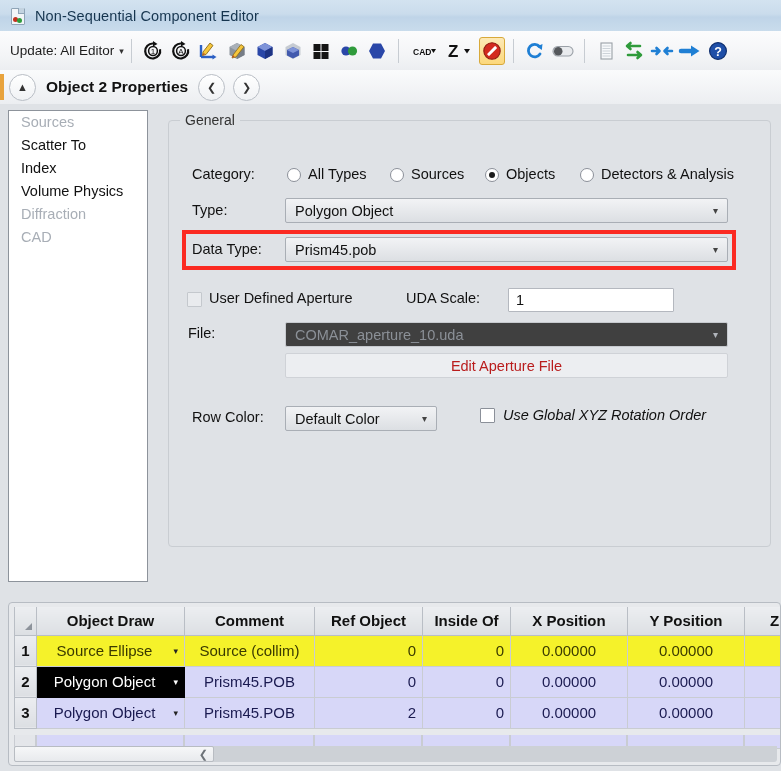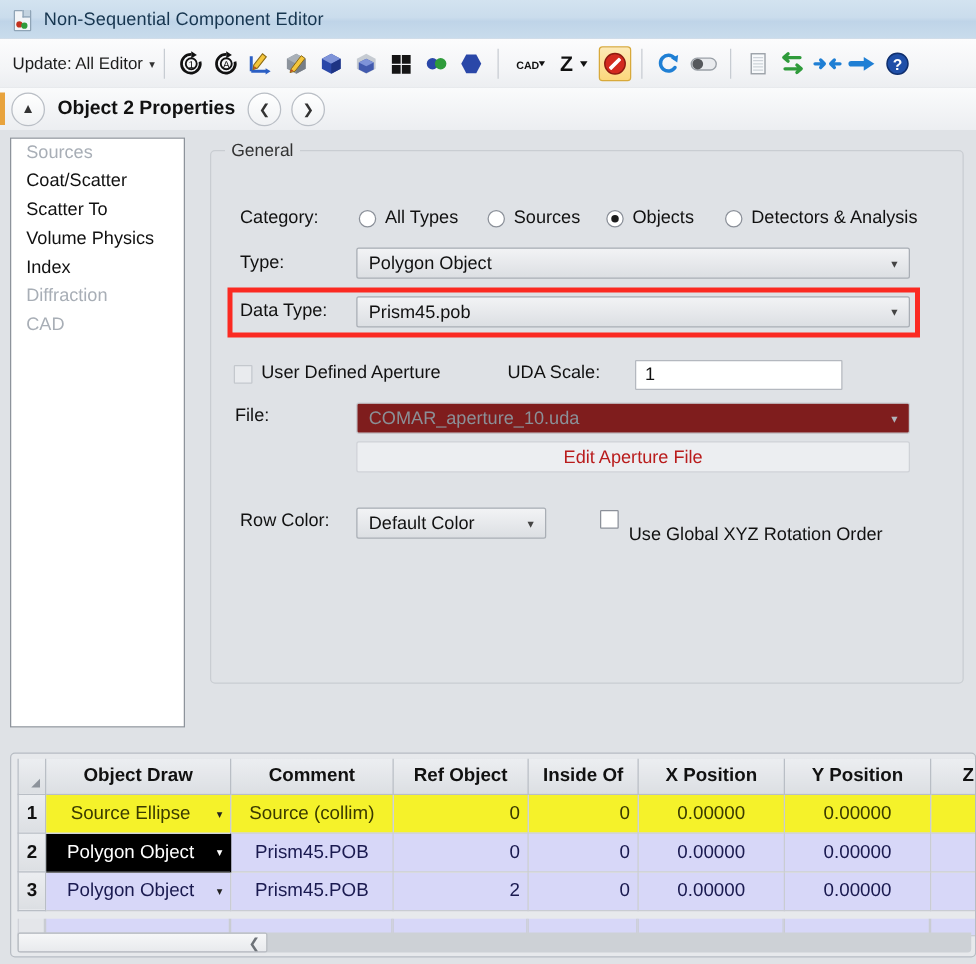--- a/index.html
+++ b/index.html
@@ -118,21 +118,21 @@
 
   
   .combo{
     position:absolute;height:25px;box-sizing:border-box;
     background:linear-gradient(to bottom,#f2f3f5,#dcdfe3);
     border:1px solid #a9aeb5;border-radius:2px;
     display:flex;align-items:center;cursor:pointer;
   }
   .combo .cv{font-size:14.5px;color:#111;padding-left:9px;white-space:nowrap;flex:1;overflow:hidden;}
   .combo .ca{font-size:10px;color:#444;padding-right:9px;}
-  .combo.dis{background:#7f1d1d;border-color:#c7cacf;gap:28px;}
+  .combo.dis{background:#404040;border-color:#c7cacf;gap:28px;}
   .combo.dis .cv{color:#8b9097;}
   .combo.dis .ca{color:#b0b4ba;}
 
   
   .tinput{
     position:absolute;height:24px;box-sizing:border-box;background:#fff;
     border:1px solid #b4b8bf;border-radius:1px;
     font-size:14.5px;color:#111;padding-left:7px;line-height:22px;
   }
 
@@ -413,24 +413,23 @@
     <div class="round-btn" style="margin-left:9px">▲</div>
     <div class="sechdr-title">Object  2 Properties</div>
     <div class="round-btn">❮</div>
     <div class="round-btn" style="margin-left:8px">❯</div>
   </div>
 
   <div class="propbody">
 
     <div class="navlist">
       <div class="navitem dis">Sources</div>
-      <div class="navitem">Coat/Scatter</div>
       <div class="navitem">Scatter To</div>
+      <div class="navitem">Index</div>
       <div class="navitem">Volume Physics</div>
-      <div class="navitem">Index</div>
       <div class="navitem dis">Diffraction</div>
       <div class="navitem dis">CAD</div>
     </div>
 
     <div class="groupbox"></div>
     <div class="gb-legend" style="left:180px;top:8px;">General</div>
 
     <div class="lbl" style="left:192px;top:62px;">Category:</div>
     <div class="radio" style="left:287px;top:64px;"></div>
     <div class="lbl" style="left:308px;top:62px;">All Types</div>
@@ -468,21 +467,21 @@
     <div class="fbtn" style="left:285px;top:249px;width:443px;">
       <span>Edit Aperture File</span>
     </div>
 
     <div class="lbl" style="left:192px;top:305px;">Row Color:</div>
     <div class="combo" style="left:285px;top:302px;width:152px;">
       <span class="cv">Default Color</span>
       <span class="ca">▾</span>
     </div>
     <div class="cbox" style="left:480px;top:304px;"></div>
-    <div class="lbl" style="left:503px;top:316px;">Use Global XYZ Rotation Order</div>
+    <div class="lbl" style="left:503px;top:303px;font-style:italic;">Use Global XYZ Rotation Order</div>
   </div>
 
   <div class="tablewrap">
     <table class="tbl">
       <colgroup>
         <col style="width:22px">
           <col style="width:148px">
           <col style="width:130px">
         <col style="width:108px">
           <col style="width:88px">

